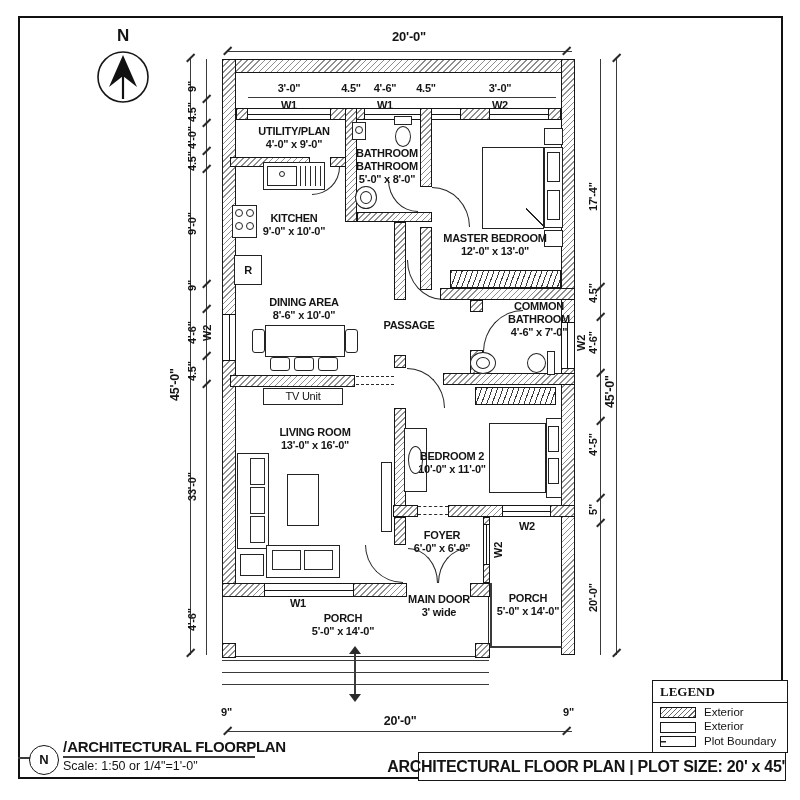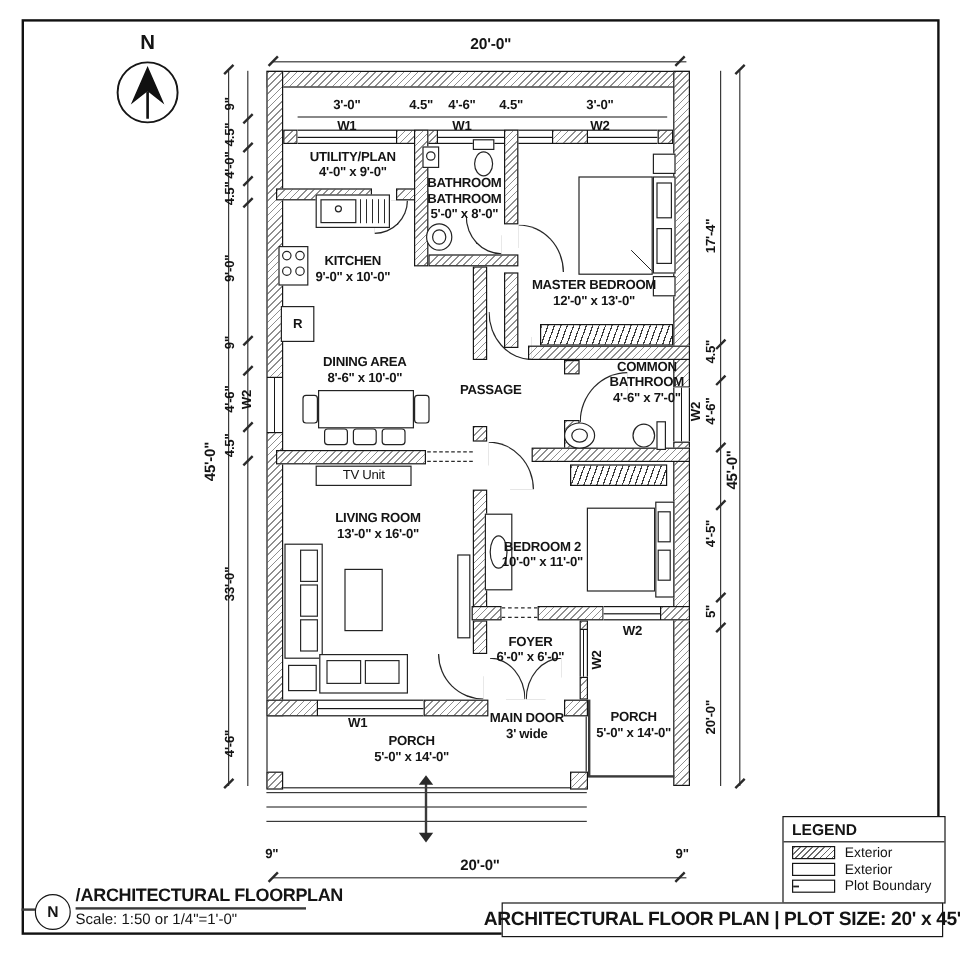--- a/index.html
+++ b/index.html
@@ -293,33 +293,33 @@
   </div>
   <div class="a lbl" style="left:486px;top:592px;width:84px;">
     <div>PORCH</div>
     <div>5'-0" x 14'-0"</div>
   </div>
   <div class="a dim" style="left:285px;top:597px;width:26px;text-align:center;">W1</div>
   <div class="a dim vd" style="left:491px;top:536px;width:13px;height:28px;">W2</div>
   <div class="a dim" style="left:514px;top:520px;width:26px;text-align:center;">W2</div>
 
   <div class="a" style="left:652px;top:680px;width:136px;height:73px;border:1.4px solid #161616;background:#fff;">
-    <div style="font-size:13px;font-weight:700;padding:3px 0 2px 7px;border-bottom:1.2px solid #161616;">LEGEND</div>
+    <div style="font-size:13px;font-weight:700;padding:3px 0 2px 7px;border-bottom:1.2px solid #161616;font-family:Liberation Serif, serif;">LEGEND</div>
     <div style="padding:3px 0 0 7px;font-size:11.5px;">
       <span class="legend-sw sw-hatch"></span><span>Exterior</span>
     </div>
     <div style="padding:2px 0 0 7px;font-size:11.5px;">
       <span class="legend-sw"></span><span>Exterior</span>
     </div>
     <div style="padding:2px 0 0 7px;font-size:11.5px;">
       <span class="legend-sw sw-dash"></span><span>Plot Boundary</span>
     </div>
   </div>
 
-  <div class="a" style="left:418px;top:752px;width:368px;height:29px;border:1.5px solid #161616;background:#fff;display:flex;align-items:center;justify-content:center;">
+  <div class="a" style="left:418px;top:752px;width:368px;height:29px;border:1.5px solid #161616;background:#fff;display:flex;align-items:center;justify-content:flex-end;">
     <span style="font-size:16px;font-weight:700;letter-spacing:-.3px;white-space:nowrap;">ARCHITECTURAL FLOOR PLAN | PLOT SIZE: 20' x 45'</span>
   </div>
 
   <div class="a dline" style="left:18px;top:757px;width:12px;height:1.5px;"></div>
   <div class="a" style="left:29px;top:745px;width:30px;height:30px;border:1.5px solid #161616;border-radius:50%;text-align:center;">
     <span style="font-size:13px;font-weight:700;line-height:28px;">N</span>
   </div>
   <div class="a" style="left:63px;top:738px;white-space:nowrap;">
     <span style="font-size:15px;font-weight:700;">/</span><span style="font-size:15px;font-weight:700;letter-spacing:-.3px;">ARCHITECTURAL FLOORPLAN</span>
   </div>

